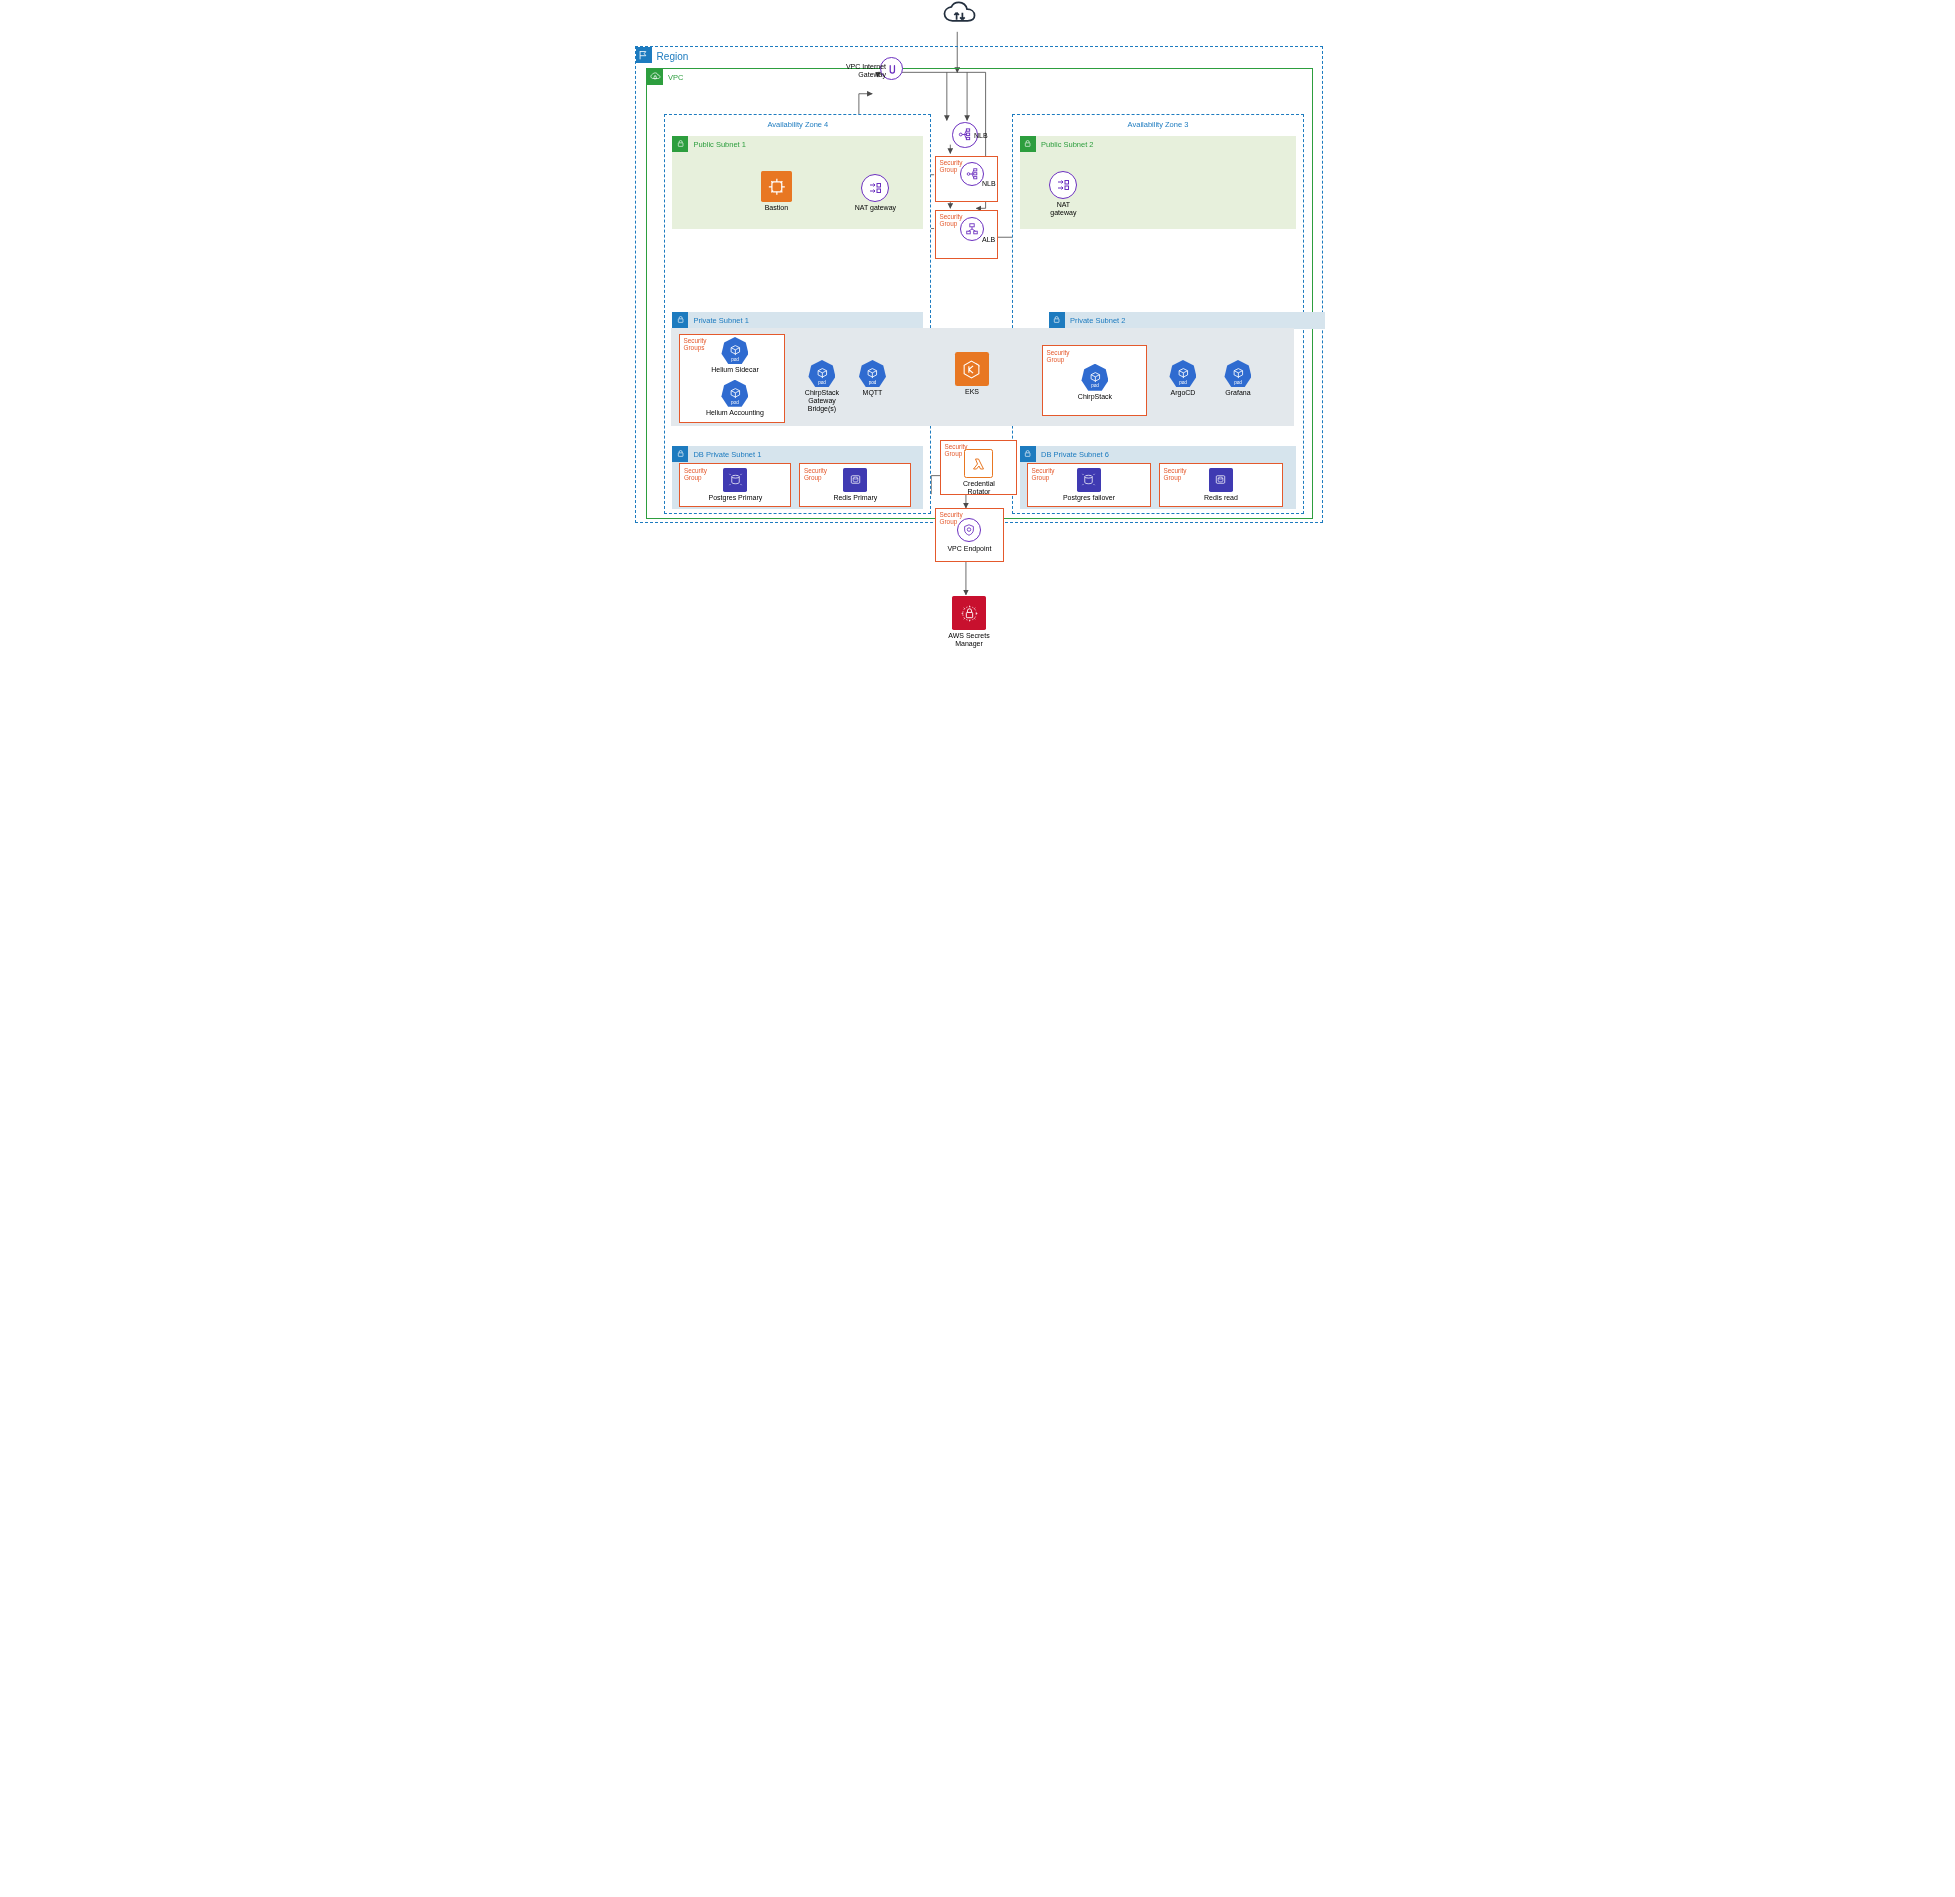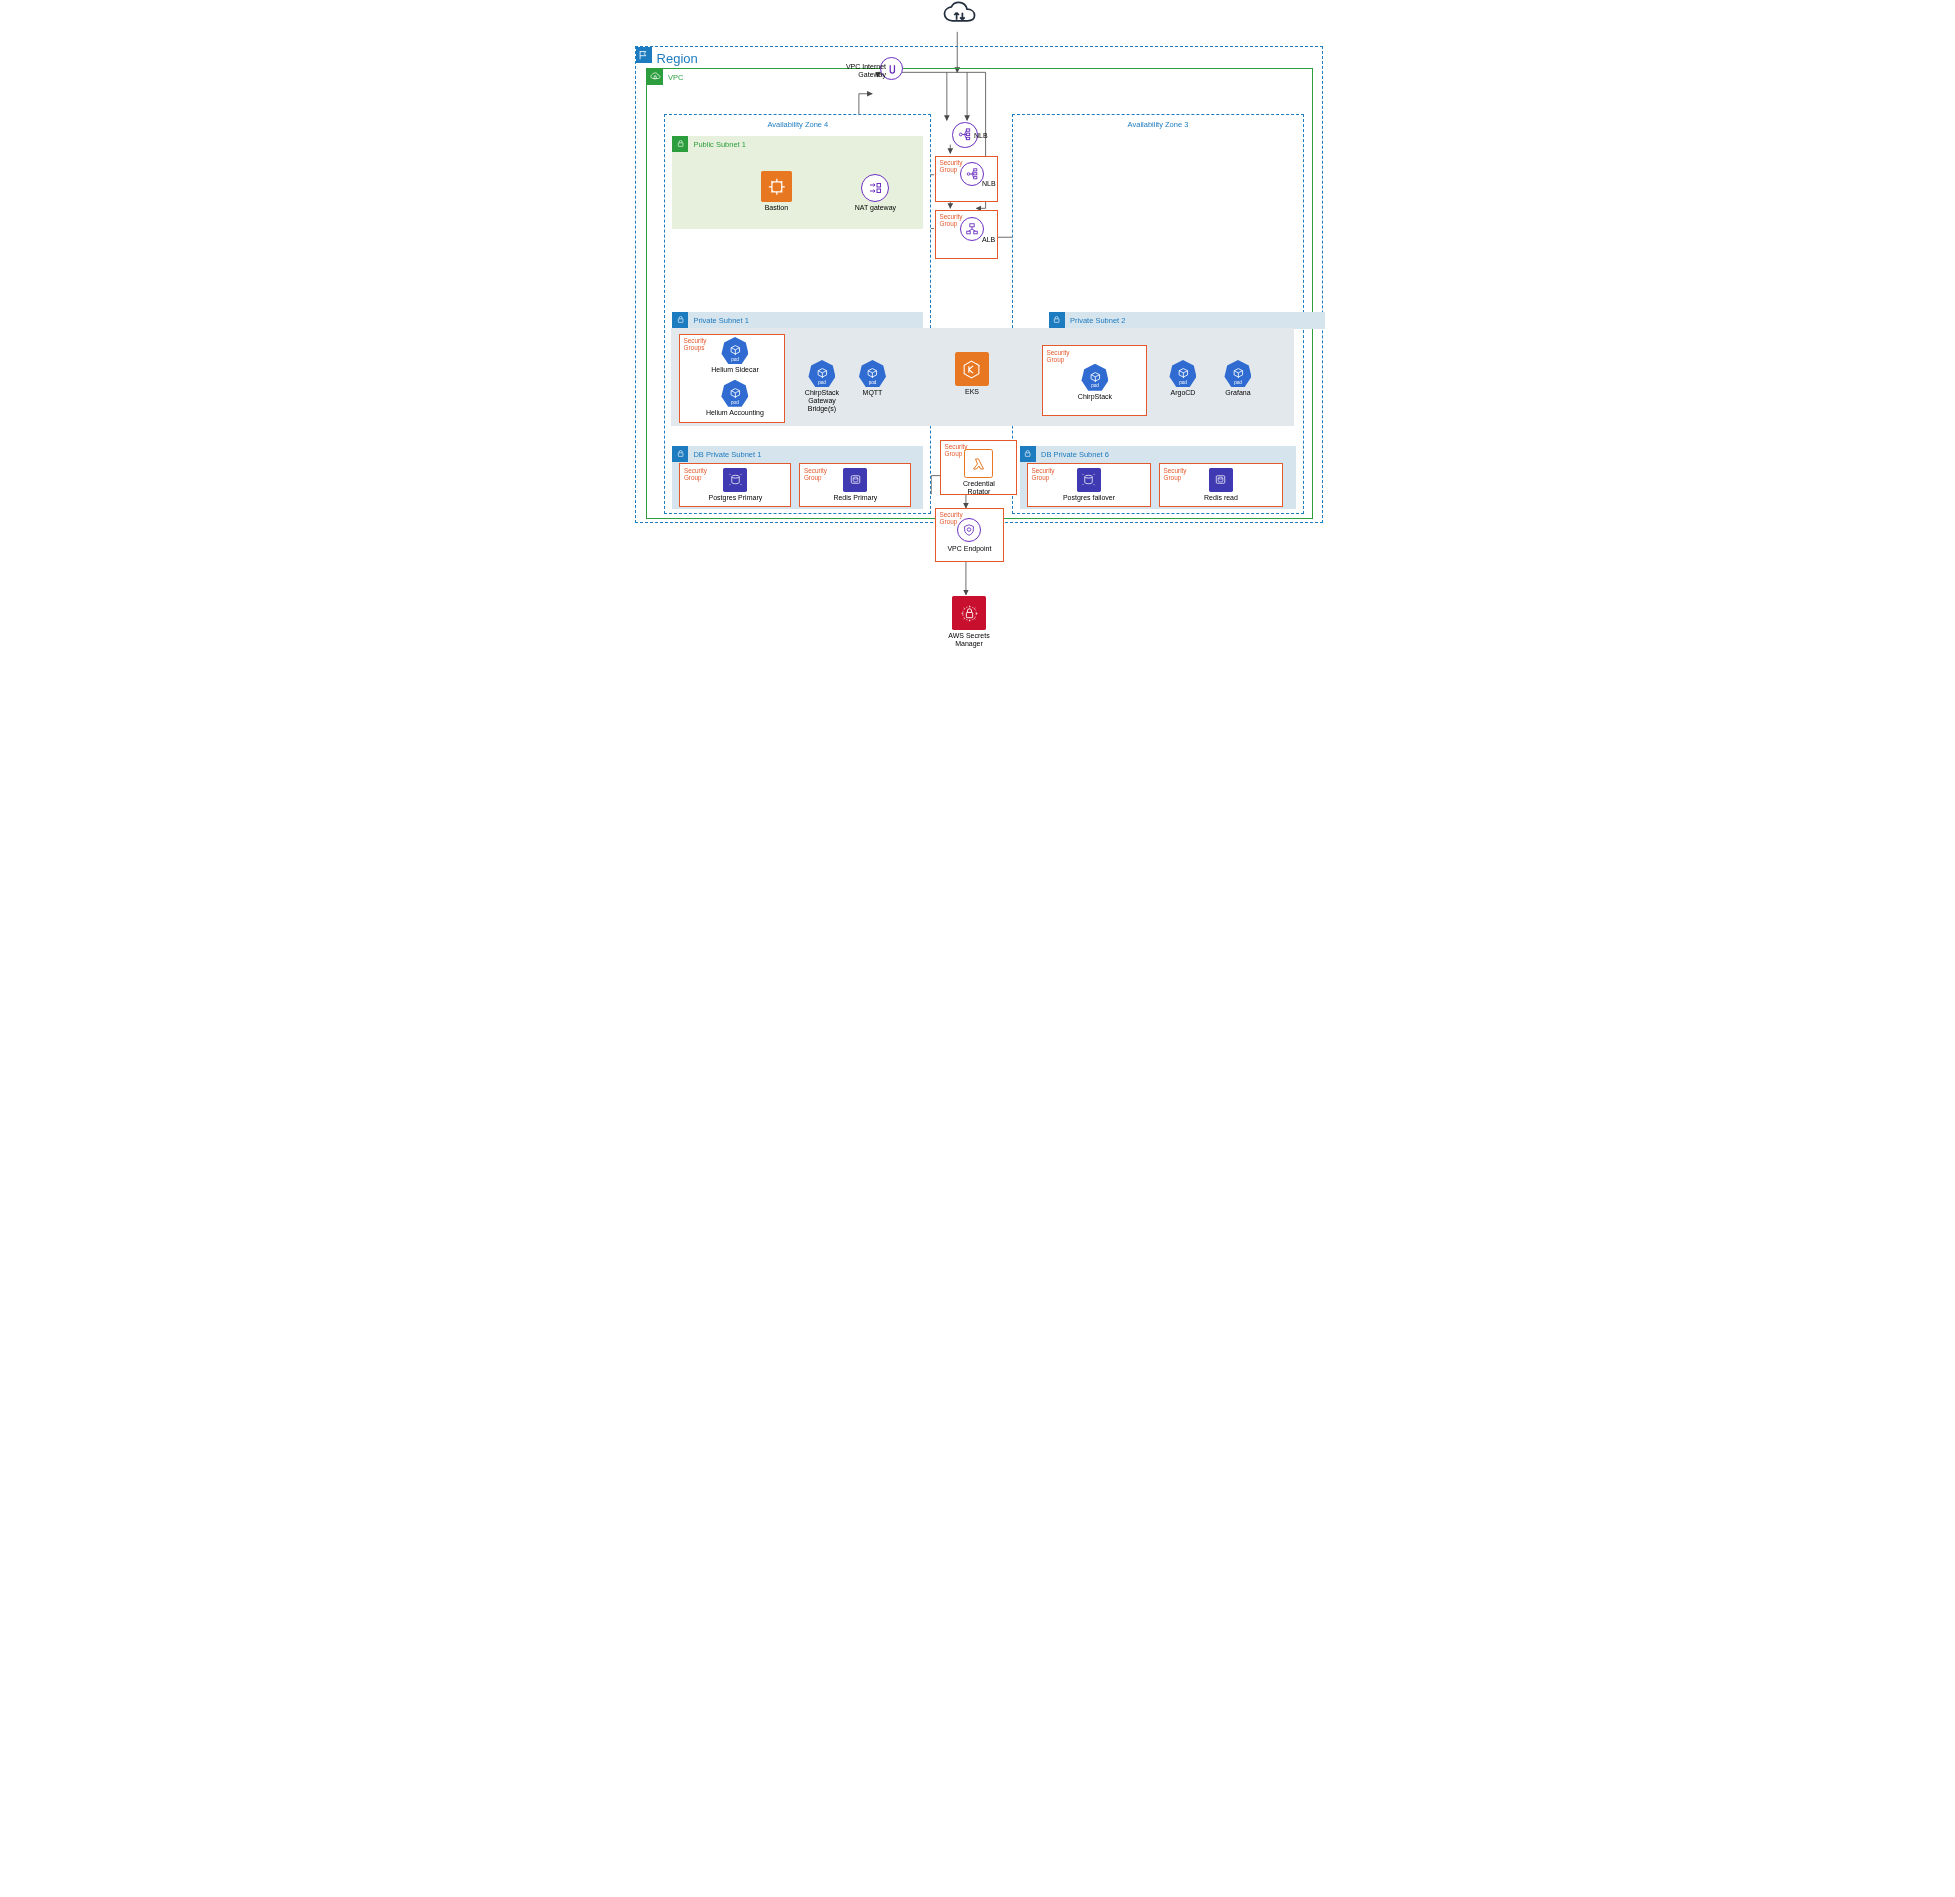--- a/index.html
+++ b/index.html
@@ -27,21 +27,21 @@
     position: absolute;
     left: 0; top: 0;
     width: 16px; height: 16px;
     background: #1d7bbf;
     display: flex; align-items: center; justify-content: center;
   }
   .region .region-label {
     position: absolute;
     left: 21px; top: 3.5px;
     color: #1d7bbf;
-    font-size: 13px;
+    font-size: 10px;
   }
 
   .vpc {
     position: absolute;
     border: 0.6px solid #2d9e3e;
   }
   .vpc .vpc-tab {
     position: absolute; left: 0; top: 0;
     width: 16px; height: 16px;
     background: #2d9e3e;
@@ -346,20 +346,40 @@
               </span>
               <div class="caption">Redis Primary</div>
             </div>
           </div>
         </div>
       </div>
 
       <div class="az" style="left:365px; top:45px; width:290px; height:398px;">
         <div class="az-label">Availability Zone 3</div>
 
+        <div class="subnet-public" style="left:7px; top:21px; width:276px; height:93px;">
+          <div class="subnet-tab tab-green">
+            <svg width="9.3" height="9.3" viewBox="0 0 24 24">
+                <rect x="6" y="10" width="12" height="9" rx="1" fill="none" stroke="#fff" stroke-width="1.6"></rect>
+                <path d="M8 10V8a4 4 0 0 1 8 0v2" fill="none" stroke="#fff" stroke-width="1.6"></path>
+              </svg>
+          </div>
+          <div class="subnet-label lbl-green">Public Subnet 2</div>
+          <div class="icon-box" style="left:17.4px; top:35px; width:52px;">
+            <span class="glyph circle" style="width:28px;height:28px;">
+              <svg width="16" height="16" viewBox="0 0 32 32">
+                  <path d="M6 10h10l-3-3m3 3-3 3M6 22h10l-3-3m3 3-3 3" stroke="#6b2fbf" stroke-width="2" fill="none"></path>
+                  <rect x="20" y="7" width="7" height="7" fill="none" stroke="#6b2fbf" stroke-width="2"></rect>
+                  <rect x="20" y="18" width="7" height="7" fill="none" stroke="#6b2fbf" stroke-width="2"></rect>
+                </svg>
+            </span>
+            <div class="caption" style="white-space:pre;">NAT
+gateway</div>
+          </div>
+        </div>
 
         <div class="subnet-private" style="left:7px; top:197px; width:276px; height:17.4px;margin-left:29px;">
           <div class="subnet-tab tab-blue">
             <svg width="9.3" height="9.3" viewBox="0 0 24 24">
                 <rect x="6" y="10" width="12" height="9" rx="1" fill="none" stroke="#fff" stroke-width="1.6"></rect>
                 <path d="M8 10V8a4 4 0 0 1 8 0v2" fill="none" stroke="#fff" stroke-width="1.6"></path>
               </svg>
           </div>
           <div class="subnet-label lbl-blue">Private Subnet 2</div>
         </div>

